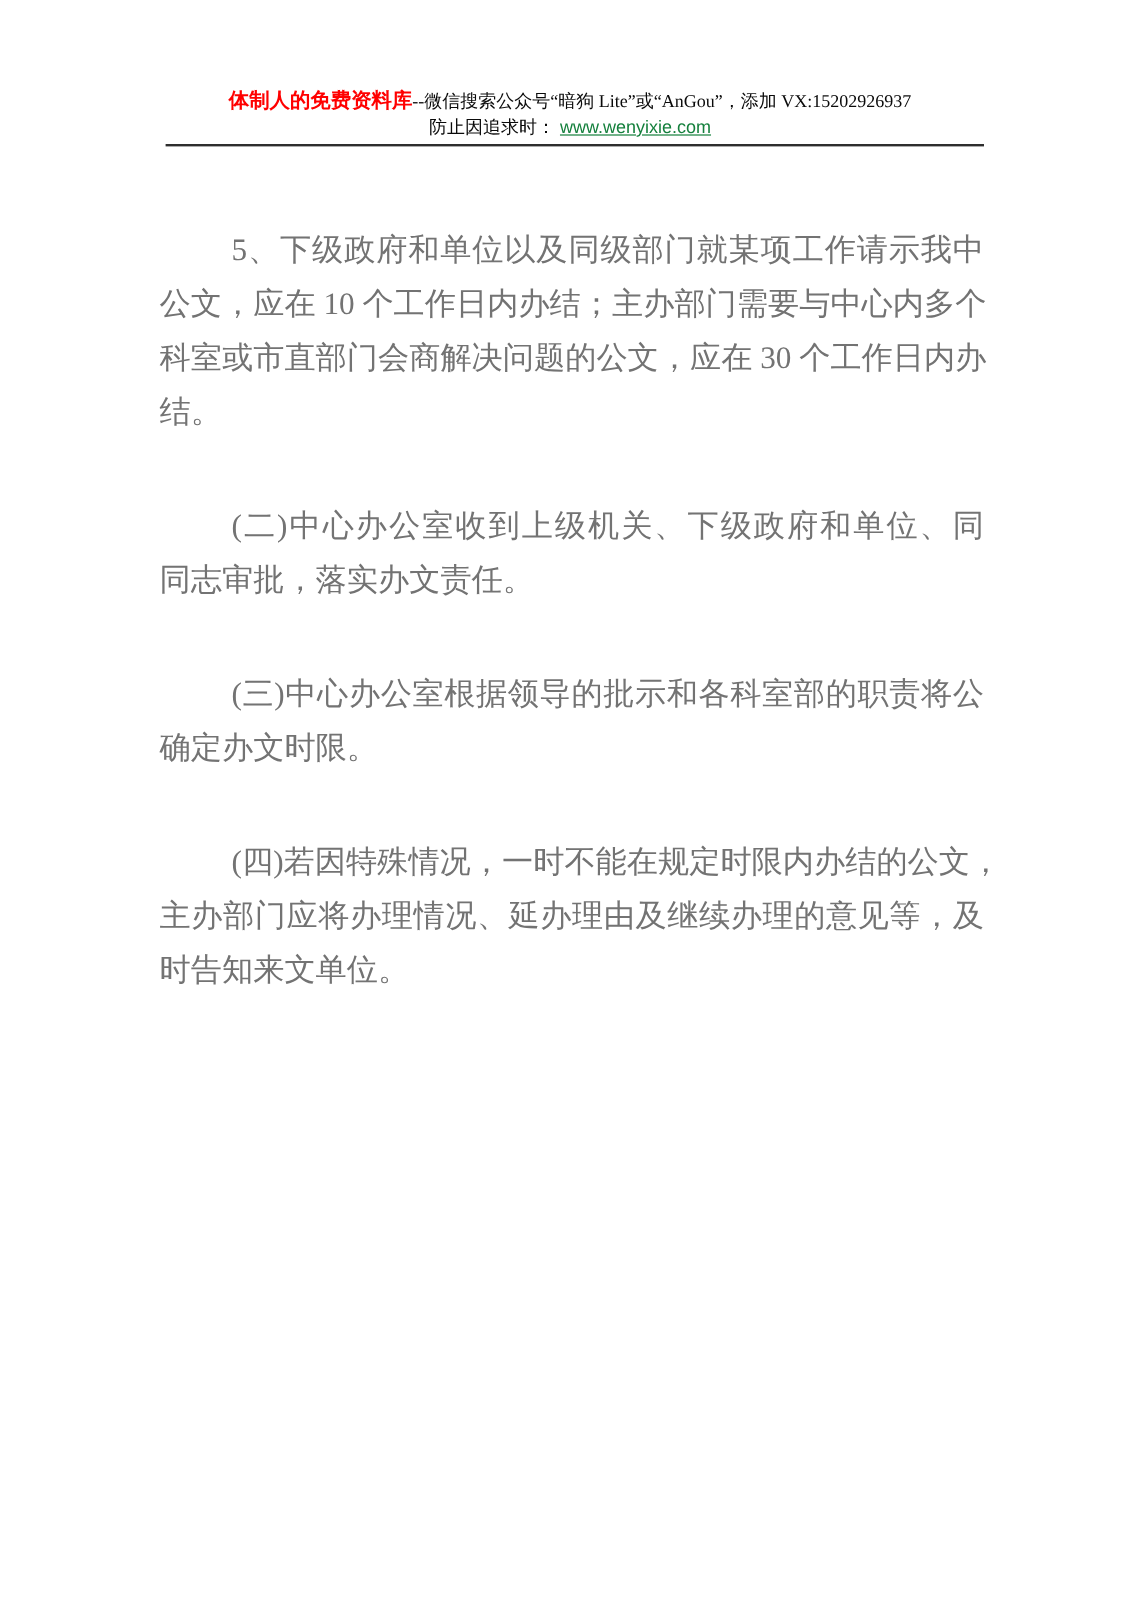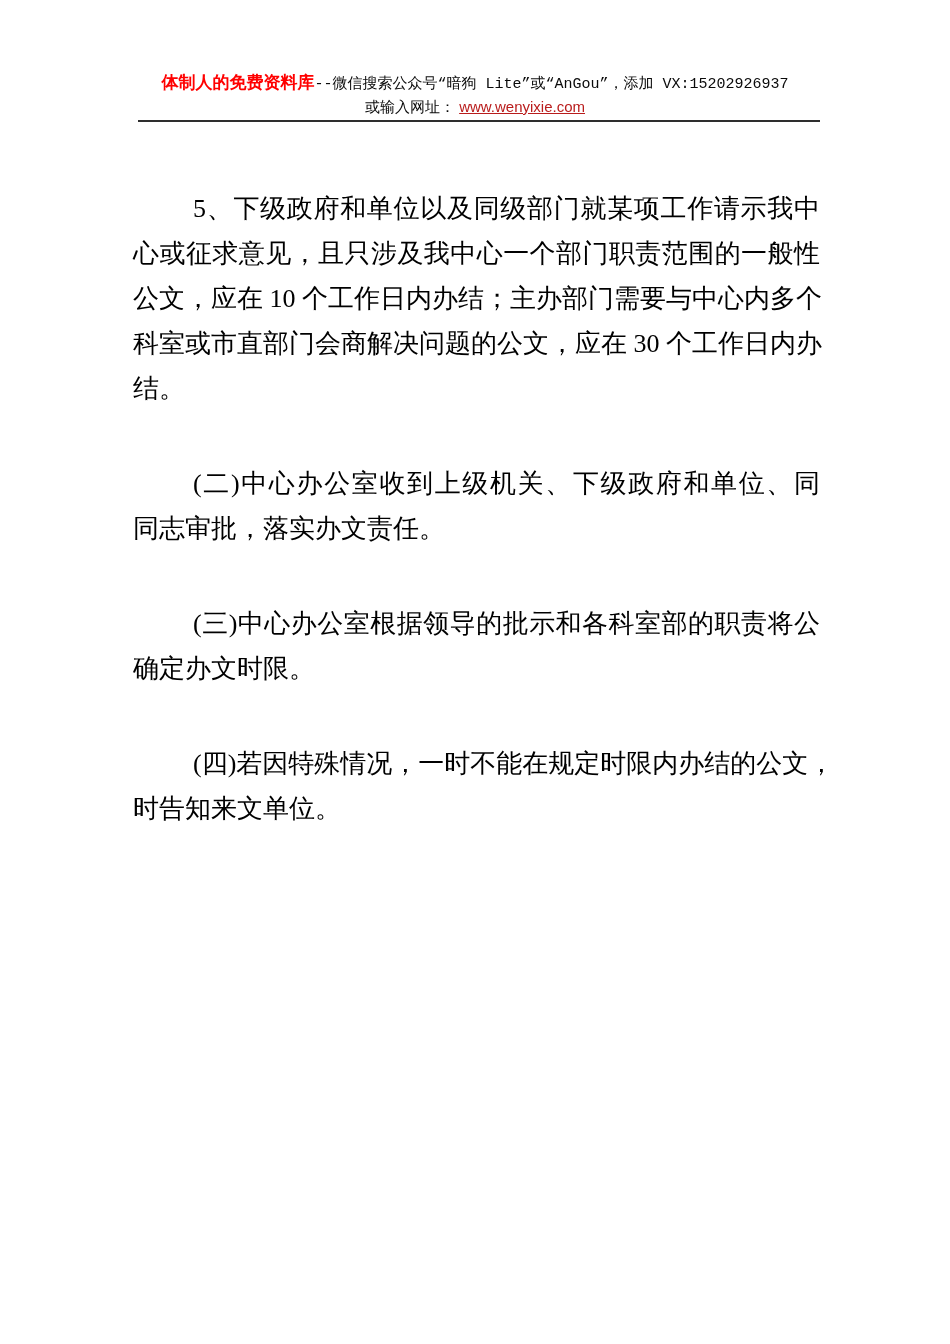--- a/index.html
+++ b/index.html
@@ -12,21 +12,21 @@
     color: #000;
     overflow: hidden;
   }
   
   .header-line1 {
     position: absolute;
     top: 74px;
     left: 0;
     width: 950px;
     text-align: center;
-    font-family: Liberation Mono, monospace;
+    font-family: Liberation Serif, serif;
     font-size: 15px;
     line-height: 20px;
     color: #0a0a0a;
     white-space: nowrap;
   }
   .brand {
     color: #ff0000;
     font-weight: bold;
     font-size: 17px;
   }
@@ -36,73 +36,73 @@
     left: 0;
     width: 950px;
     text-align: center;
     font-family: "Liberation Sans", "DejaVu Sans", sans-serif;
     font-size: 15px;
     line-height: 20px;
     color: #0a0a0a;
     white-space: nowrap;
   }
   .url-link {
-    color: #b91c1c;
+    color: #15803d;
     text-decoration: underline;
     cursor: pointer;
   }
   .header-rule {
     position: absolute;
     top: 120px;
     left: 138px;
     width: 682px;
     height: 2px;
     background: #2e2e2e;
   }
   
   .doc {
     position: absolute;
     top: 186px;
     left: 133px;
     width: 687px;
     font-size: 26px;
     line-height: 45px;
-    color: #000000;
+    color: #737373;
   }
   .para { margin: 0 0 50px 0; }
   .line {
     text-align: justify;
     text-align-last: justify;
     white-space: nowrap;
   }
   .line.first { text-indent: 60px; }
   .line.last { text-align-last: left; }
 </style>
 </head>
 <body>
 
 <div class="header-line1"><span class="brand">体制人的免费资料库</span><span>--微信搜索公众号“暗狗 Lite”或“AnGou”，添加 VX:15202926937</span></div>
 
-<div class="header-line2"><span>或输入网址：</span><span> </span><a class="url-link">www.wenyixie.com</a></div>
+<div class="header-line2"><span>防止因追求时：</span><span> </span><a class="url-link">www.wenyixie.com</a></div>
 
 <div class="header-rule"></div>
 
 <div class="doc">
     <div class="para">
       <div class="line first">5、下级政府和单位以及同级部门就某项工作请示我中</div>
-      <div class="line">心或征求意见，且只涉及我中心一个部门职责范围的一般性</div>
       <div class="line">公文，应在 10 个工作日内办结；主办部门需要与中心内多个</div>
       <div class="line">科室或市直部门会商解决问题的公文，应在 30 个工作日内办</div>
       <div class="line last">结。</div>
     </div>
     <div class="para">
       <div class="line first">(二)中心办公室收到上级机关、下级政府和单位、同</div>
       <div class="line last">同志审批，落实办文责任。</div>
     </div>
     <div class="para">
       <div class="line first">(三)中心办公室根据领导的批示和各科室部的职责将公</div>
       <div class="line last">确定办文时限。</div>
     </div>
     <div class="para">
       <div class="line first">(四)若因特殊情况，一时不能在规定时限内办结的公文，</div>
+      <div class="line">主办部门应将办理情况、延办理由及继续办理的意见等，及</div>
       <div class="line last">时告知来文单位。</div>
     </div>
   </div>
 
 </body></html>

